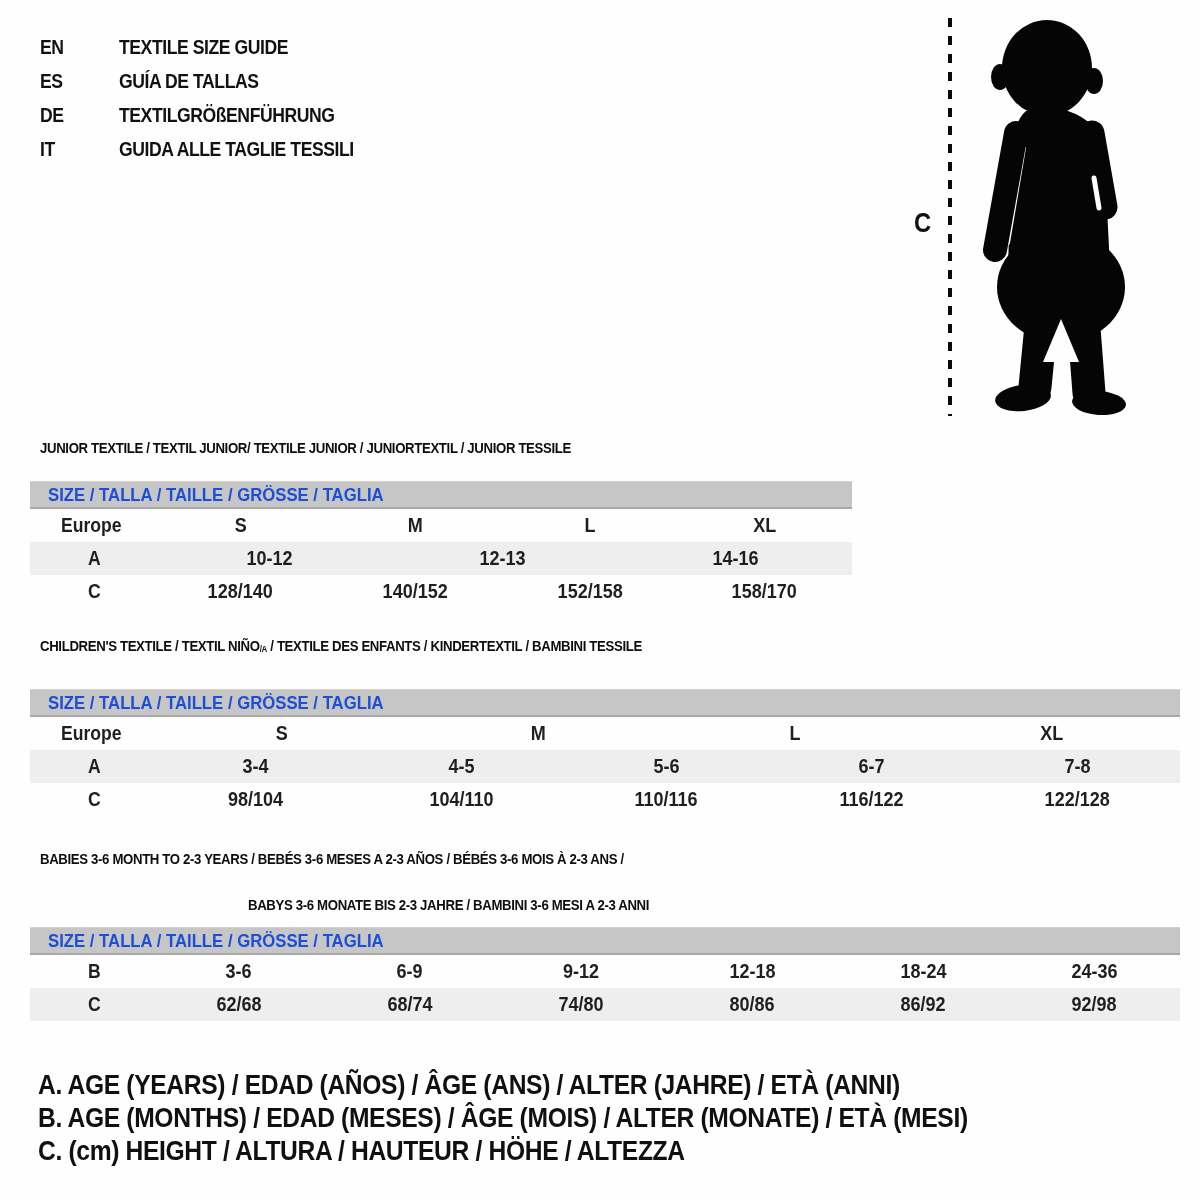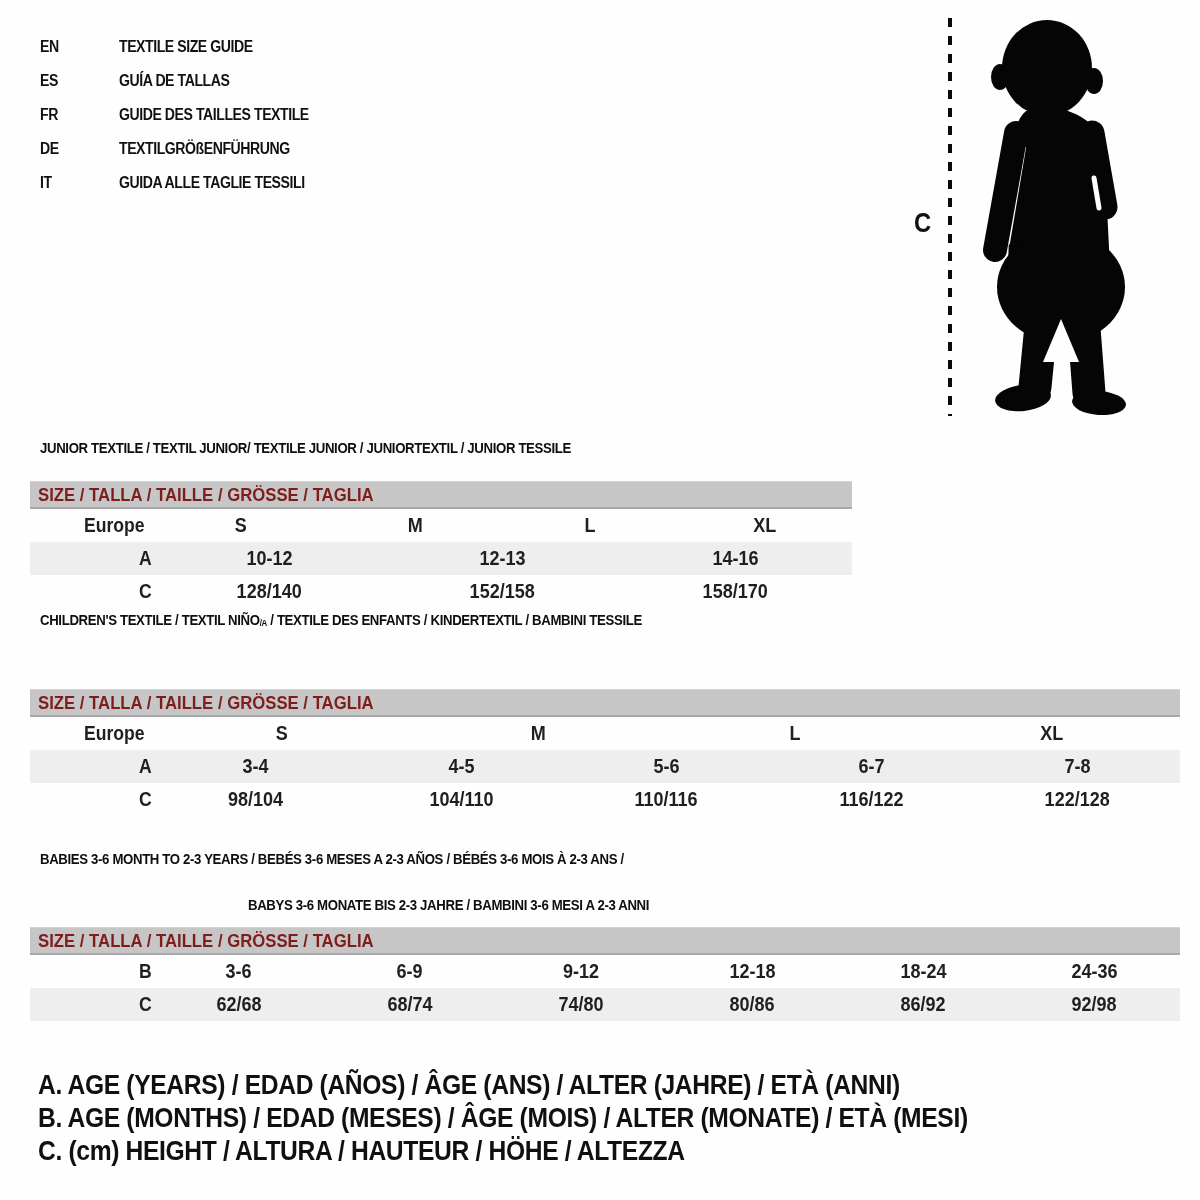--- a/index.html
+++ b/index.html
@@ -25,21 +25,21 @@
   }
   .condc {
     display: inline-block;
     transform: scaleX(0.9);
     transform-origin: 50% 50%;
     white-space: nowrap;
   }
 
   
   .lang-list { position: absolute; left: 40px; top: 30px; }
-  .lang-row { display: flex; line-height: 34px; font-size: 16px; letter-spacing: -0.5px; color: #111; }
+  .lang-row { display: flex; line-height: 34px; font-size: 20px; letter-spacing: -0.5px; color: #111; }
   .lang-code { width: 79px; flex: 0 0 79px; }
 
   
   .figure { position: absolute; left: 900px; top: 0; width: 300px; height: 430px; }
   .measure-line {
     position: absolute; left: 48px; top: 18px; width: 4px; height: 398px;
     background: repeating-linear-gradient(180deg, #0a0a0a 0 9px, transparent 9px 18px);
   }
   .measure-label { position: absolute; left: 14px; top: 208px; font-size: 27px; color: #101010; }
   .silhouette { position: absolute; left: 64px; top: 15px; }
@@ -50,51 +50,47 @@
 
   
   .size-table { position: absolute; left: 30px; }
   .w-narrow { width: 822px; }
   .w-wide  { width: 1150px; }
   .tbar {
     height: 25px; line-height: 25px;
     background: #c6c6c6;
     border-top: 1px solid #d2d2d2;
     border-bottom: 2px solid #a8a8a8;
-    padding-left: 8px;
-    font-size: 19px; color: #7f1d1d;
+    padding-left: 18px;
+    font-size: 19px; color: #1d4ed8;
   }
   .trow { display: flex; height: 33px; line-height: 33px; font-size: 20px; color: #1f1f1f; }
   .trow:nth-child(odd) { background: #eeeeee; } 
   .rows .trow { background: transparent; }
   .rows .trow:nth-child(even) { background: #eeeeee; }
   .tcell { flex: 1 1 0; text-align: center; }
-  .tlabel { flex: 0 0 115px; text-align: right; padding-left: 8px; }
+  .tlabel { flex: 0 0 115px; text-align: center; padding-left: 8px; }
 
   
   .legend { position: absolute; left: 38px; top: 1068px; }
   .legend-line { line-height: 33px; font-size: 28px; letter-spacing: -0.4px; color: #101010; }
 </style>
 </head>
 <body>
 
 <div class="page">
 
   <div class="lang-list">
       <div class="lang-row">
         <span class="lang-code"><span class="cond">EN</span></span>
         <span class="lang-label"><span class="cond">TEXTILE SIZE GUIDE</span></span>
       </div>
       <div class="lang-row">
         <span class="lang-code"><span class="cond">ES</span></span>
         <span class="lang-label"><span class="cond">GUÍA DE TALLAS</span></span>
-      </div>
-      <div class="lang-row">
-        <span class="lang-code"><span class="cond">FR</span></span>
-        <span class="lang-label"><span class="cond">GUIDE DES TAILLES TEXTILE</span></span>
       </div>
       <div class="lang-row">
         <span class="lang-code"><span class="cond">DE</span></span>
         <span class="lang-label"><span class="cond">TEXTILGRÖßENFÜHRUNG</span></span>
       </div>
       <div class="lang-row">
         <span class="lang-code"><span class="cond">IT</span></span>
         <span class="lang-label"><span class="cond">GUIDA ALLE TAGLIE TESSILI</span></span>
       </div>
     </div>
@@ -139,27 +135,28 @@
         </div>
         <div class="trow">
           <div class="tcell tlabel"><span class="cond">A</span></div>
           <div class="tcell"><span class="condc">10-12</span></div>
           <div class="tcell"><span class="condc">12-13</span></div>
           <div class="tcell"><span class="condc">14-16</span></div>
         </div>
         <div class="trow">
           <div class="tcell tlabel"><span class="cond">C</span></div>
           <div class="tcell"><span class="condc">128/140</span></div>
+          <div class="tcell"><span class="condc">140/152</span></div>
           <div class="tcell"><span class="condc">152/158</span></div>
           <div class="tcell"><span class="condc">158/170</span></div>
         </div>
       </div>
   </div>
 
-  <div class="section-title" style="top:608px;">
+  <div class="section-title" style="top:634px;">
     <span class="cond"><span>CHILDREN'S TEXTILE / TEXTIL NIÑO</span><span class="title-sub">/A</span><span> / TEXTILE DES ENFANTS / KINDERTEXTIL / BAMBINI TESSILE</span></span>
   </div>
   <div class="size-table w-wide" style="top:689px;">
     <div class="tbar">
       <span class="cond">SIZE / TALLA / TAILLE / GRÖSSE / TAGLIA</span>
     </div>
     <div class="rows">
         <div class="trow">
           <div class="tcell tlabel"><span class="cond">Europe</span></div>
           <div class="tcell"><span class="condc">S</span></div>

